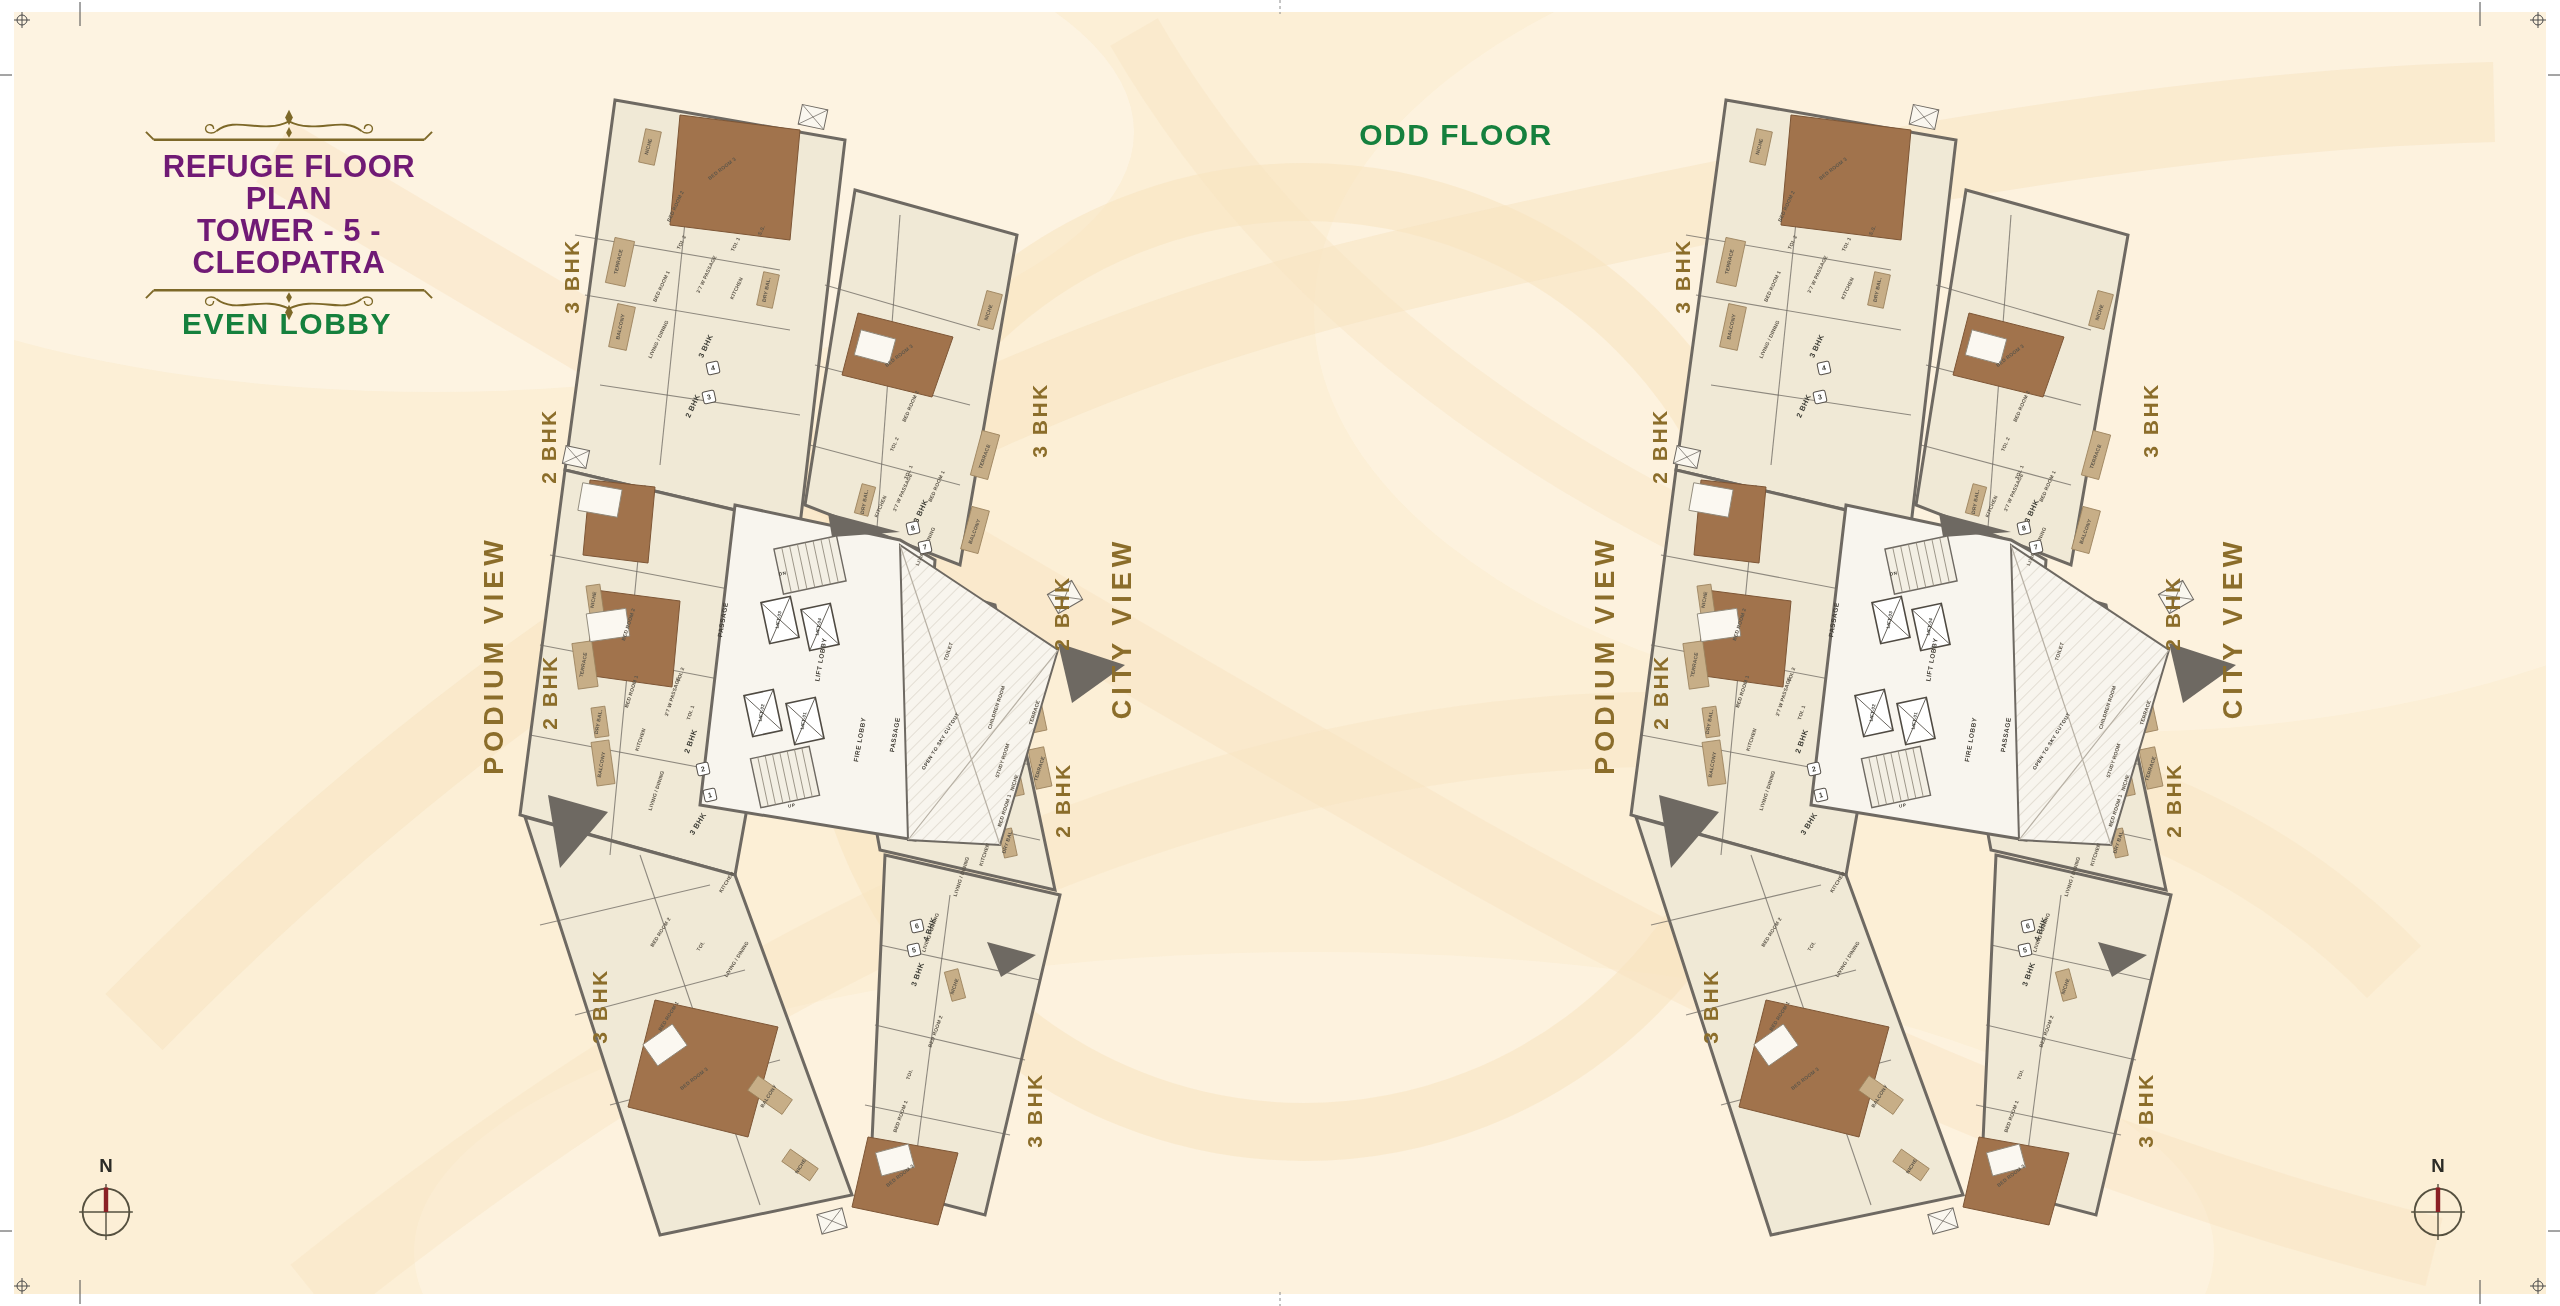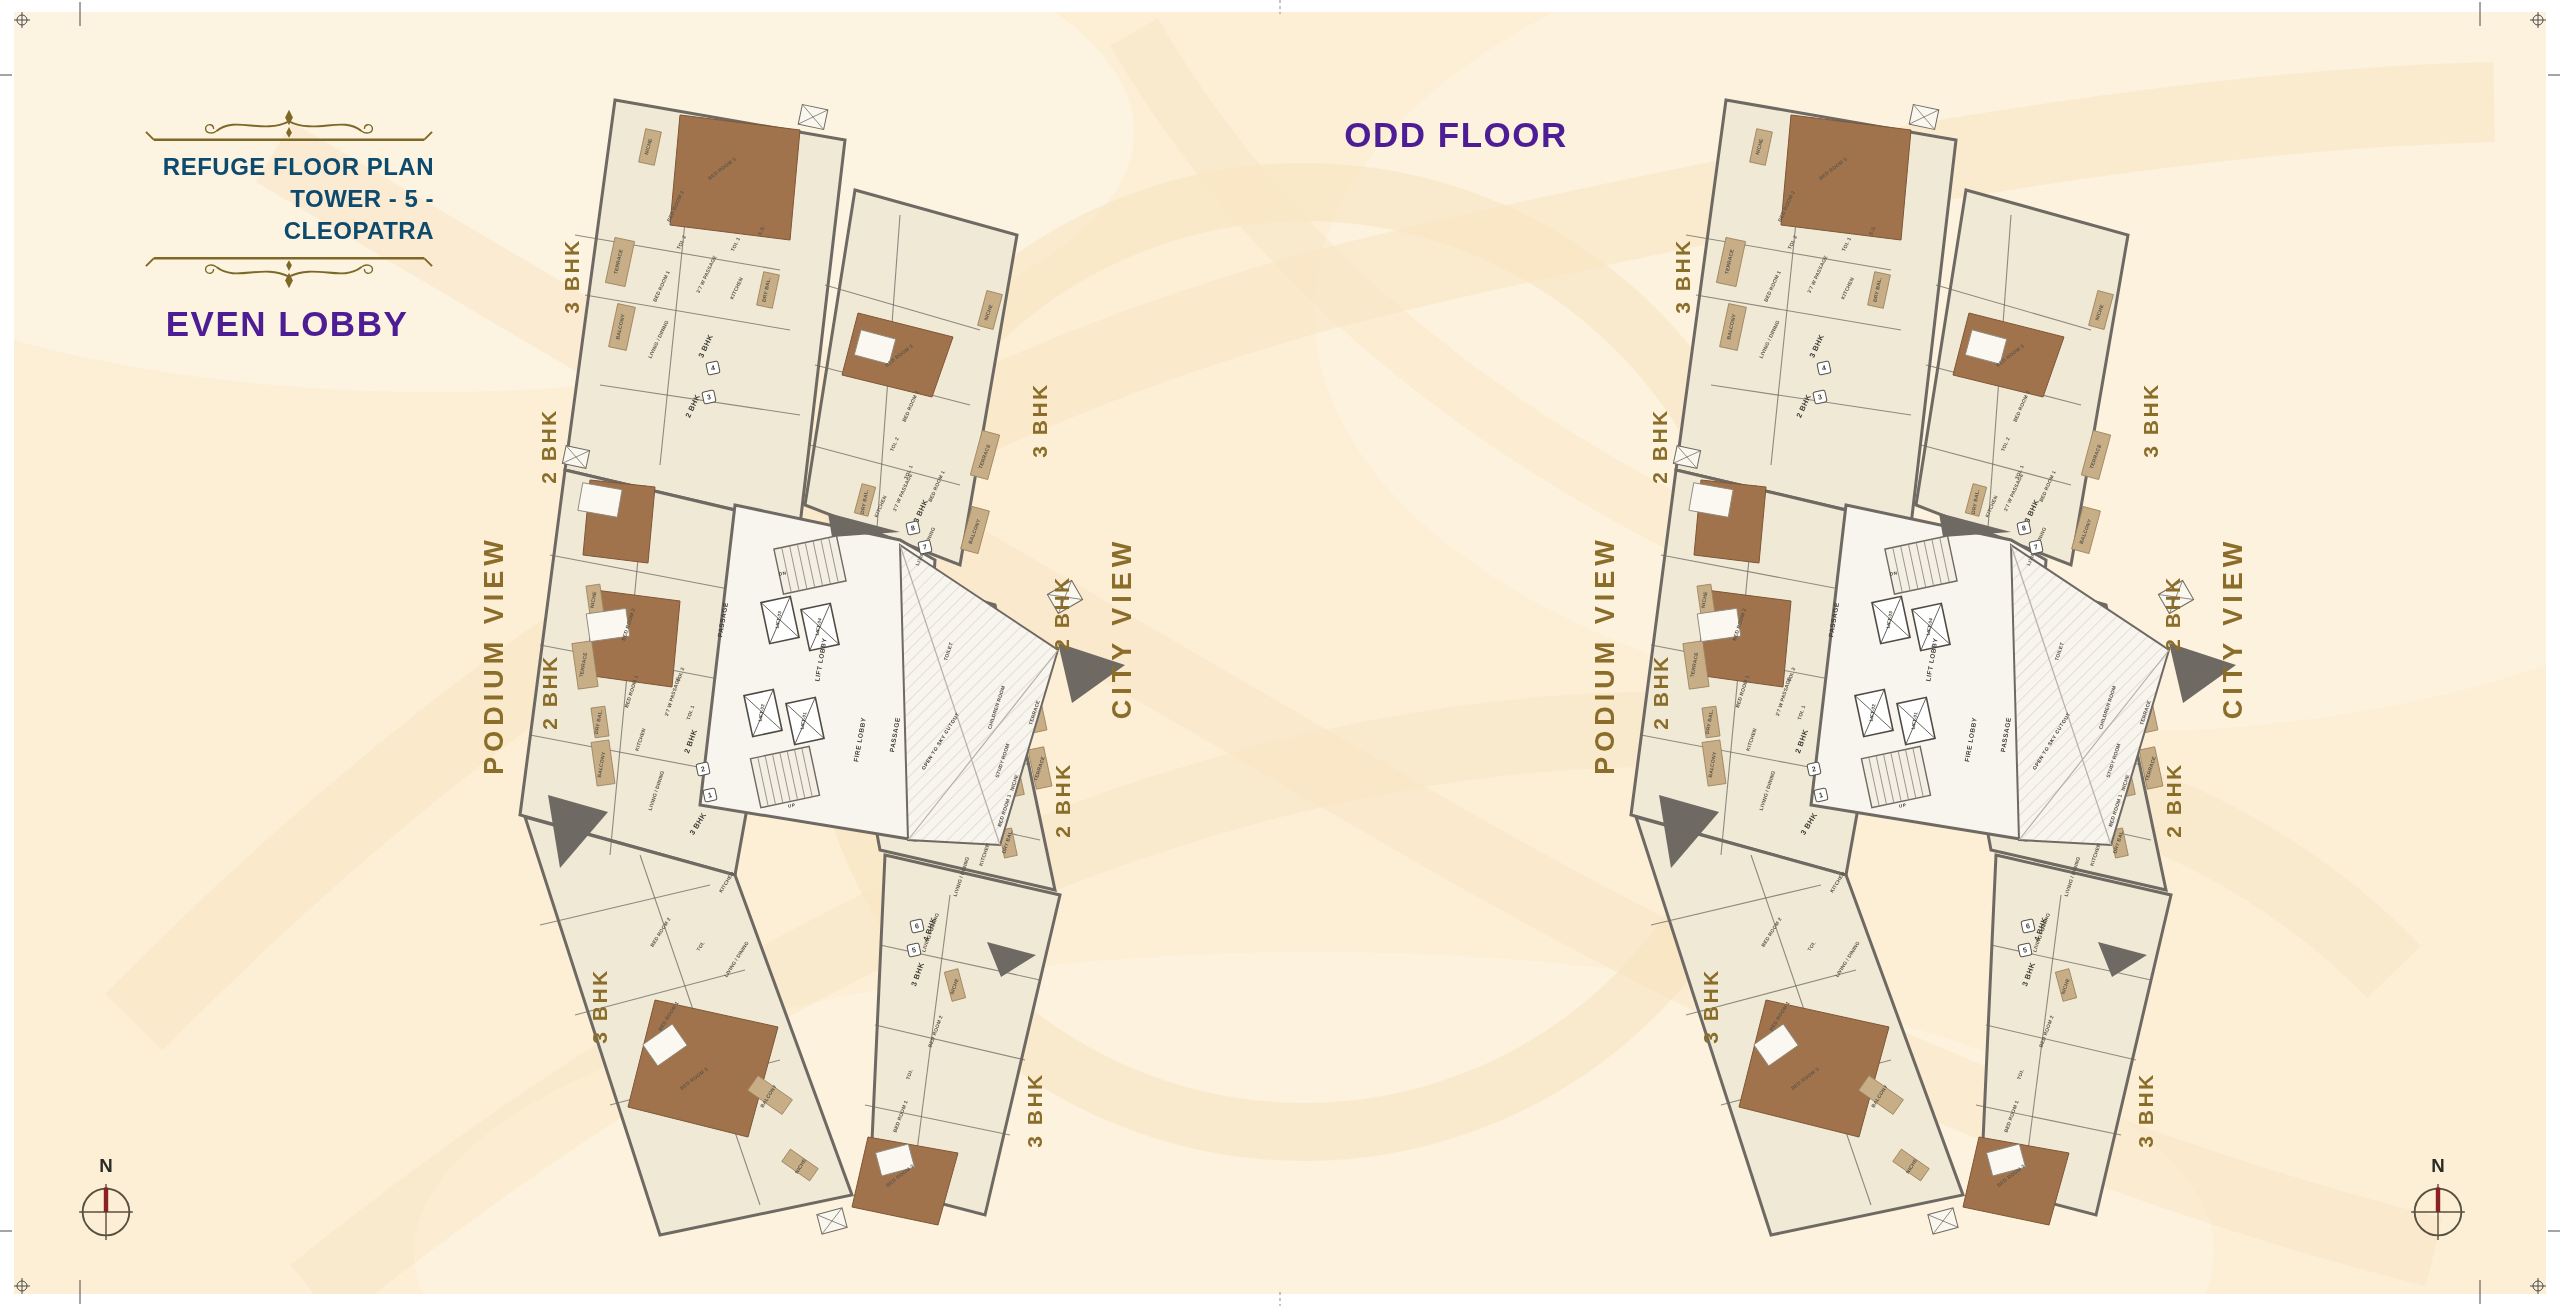--- a/index.html
+++ b/index.html
@@ -3,25 +3,25 @@
 <meta charset="utf-8">
 <style>
   html,body{margin:0;padding:0;background:#e8e8e8;}
   .canvas{position:relative;width:2560px;height:1306px;background:#ffffff;overflow:hidden;
           font-family:"Liberation Sans",sans-serif;}
   .sheet{position:absolute;left:14px;top:12px;width:2532px;height:1282px;background:#fcefd6;}
   .bg-svg{position:absolute;left:0;top:0;width:100%;height:100%;}
   .marks-svg{position:absolute;left:0;top:0;width:2560px;height:1306px;pointer-events:none;}
 
   .title-block{position:absolute;left:130px;top:95px;width:290px;text-align:center;color:#6e5a22;}
-  .title-line{font-weight:700;font-size:24px;letter-spacing:.5px;line-height:32px;color:#0c4a6e;text-align:right;}
+  .title-line{font-weight:700;font-size:31px;letter-spacing:.5px;line-height:32px;color:#701a75;}
   .flourish{width:290px;height:44px;display:block;margin:0 auto;}
   .flourish.flip{transform:scaleY(-1);}
-  .floor-heading{position:absolute;transform:translate(-50%,-50%);font-weight:700;font-size:35px;
-                 letter-spacing:1.5px;color:#4c1d95;white-space:nowrap;}
+  .floor-heading{position:absolute;transform:translate(-50%,-50%);font-weight:700;font-size:30px;
+                 letter-spacing:1.5px;color:#15803d;white-space:nowrap;}
   .even-pos{left:273px;top:312px;}
   .odd-pos{left:1442px;top:123px;}
 
   .plan-wrap{position:absolute;width:700px;height:1160px;}
   .plan-wrap svg.plan{position:absolute;left:0;top:0;width:700px;height:1160px;}
   .ring{position:absolute;transform:translate(-50%,-50%) rotate(-90deg);color:#8b6d2a;
         font-weight:700;white-space:nowrap;}
   .ring.bhk{font-size:21px;letter-spacing:2.5px;}
   .ring.view{font-size:27px;letter-spacing:5px;}
 

